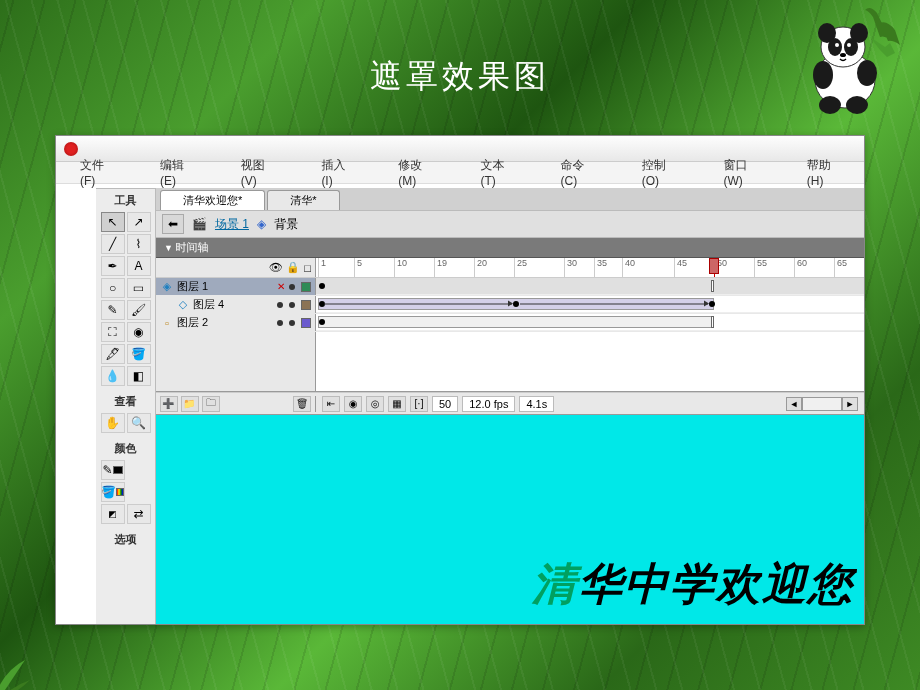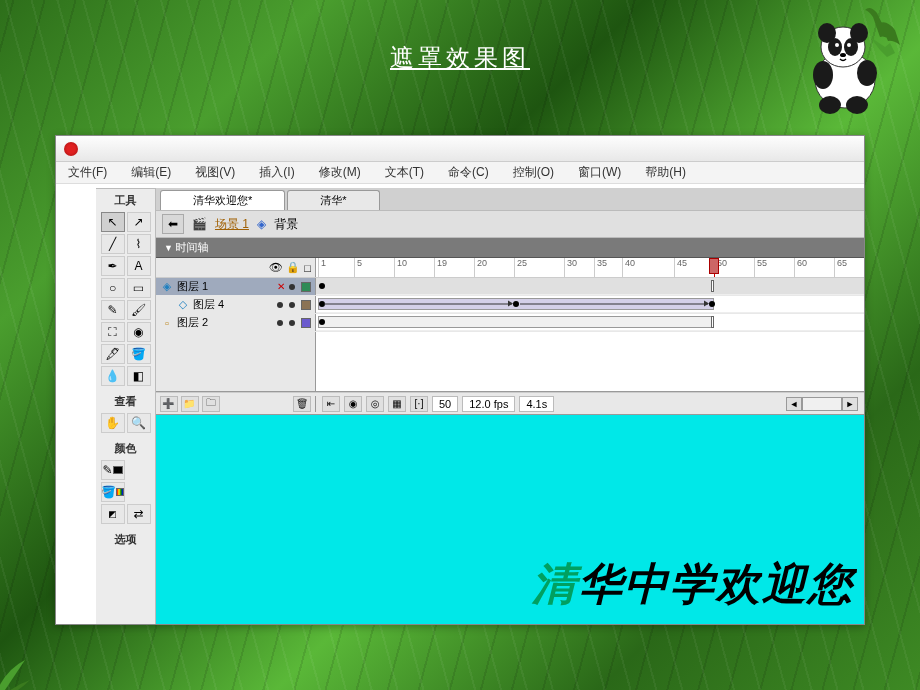--- a/index.html
+++ b/index.html
@@ -1,40 +1,40 @@
 <!DOCTYPE html>
 <html><head>
   <meta charset="utf-8">
   <style>
     * { margin: 0; padding: 0; box-sizing: border-box; font-family: "Microsoft YaHei", SimSun, sans-serif; }
     body { width: 920px; height: 690px; overflow: hidden; position: relative; }
     .bg { width: 100%; height: 100%; background: linear-gradient(135deg, #2d6e1a 0%, #4a9e2e 20%, #1e5510 40%, #5ab838 60%, #2a6818 80%, #3e8a24 100%); position: relative; }
     .bg::before { content: ''; position: absolute; inset: 0; background: repeating-linear-gradient(75deg, transparent 0px, transparent 8px, rgba(255,255,255,0.05) 8px, rgba(255,255,255,0.05) 10px, transparent 10px, transparent 25px), repeating-linear-gradient(105deg, transparent 0px, transparent 12px, rgba(0,0,0,0.1) 12px, rgba(0,0,0,0.1) 14px, transparent 14px, transparent 30px); }
-    .slide-title { position: absolute; top: 42px; left: 50%; transform: translateX(-50%); color: #fff; font-size: 24px; font-weight: 400; letter-spacing: 4px; text-decoration: underline; }
+    .slide-title { position: absolute; top: 55px; left: 50%; transform: translateX(-50%); color: #fff; font-size: 32px; font-weight: 400; letter-spacing: 4px; }
     .panda { position: absolute; top: 5px; right: 15px; width: 110px; height: 120px; }
     .corner-leaf { position: absolute; bottom: -10px; left: -10px; width: 60px; height: 60px; }
     .app-window { position: absolute; top: 135px; left: 55px; width: 810px; height: 490px; background: #fff; border: 1px solid #888; box-shadow: 0 2px 8px rgba(0,0,0,0.3); }
     .titlebar { height: 26px; background: linear-gradient(#fdfdfd, #e8e8e8); border-bottom: 1px solid #ccc; display: flex; align-items: center; padding: 0 8px; font-size: 12px; color: #333; }
     .titlebar .app-icon { width: 14px; height: 14px; background: radial-gradient(circle, #e02020 40%, #a01010 100%); border-radius: 50%; margin-right: 6px; }
     .menubar { height: 22px; background: #f4f4f4; border-bottom: 1px solid #ddd; display: flex; align-items: center; font-size: 12px; color: #333; }
-    .menubar span { padding: 0 12px; cursor: default; }
+    .menubar span { padding: 0 24px; cursor: default; }
     .content-area { display: flex; height: calc(100% - 48px); margin-left: 36px; }
     .toolbox { width: 60px; background: #ececec; border-right: 1px solid #bbb; border-top: 1px solid #bbb; margin-top: 4px; margin-left: 4px; display: flex; flex-direction: column; align-items: center; padding: 2px 0; }
     .toolbox-title { font-size: 11px; color: #333; padding: 2px 0; font-weight: bold; }
     .tool-grid { display: grid; grid-template-columns: 24px 24px; gap: 2px; padding: 2px; }
     .tool-btn { width: 24px; height: 20px; background: #e8e8e8; border: 1px solid #ccc; display: flex; align-items: center; justify-content: center; font-size: 12px; cursor: default; }
     .tool-btn.active { background: #d0d0d0; border-color: #888; }
     .section-label { font-size: 11px; color: #333; margin-top: 4px; padding: 2px 0; font-weight: bold; }
     .main-panel { flex: 1; display: flex; flex-direction: column; background: #f0f0f0; margin-top: 4px; }
     .tabs { height: 22px; background: #d0d0d0; display: flex; align-items: flex-end; padding-left: 4px; }
-    .tab { padding: 2px 32px; font-size: 11px; background: #e8e8e8; border: 1px solid #999; border-bottom: none; margin-right: 2px; border-radius: 3px 3px 0 0; }
+    .tab { padding: 2px 22px; font-size: 11px; background: #e8e8e8; border: 1px solid #999; border-bottom: none; margin-right: 2px; border-radius: 3px 3px 0 0; }
     .tab.active { background: #fff; }
     .scene-bar { height: 28px; background: #e0e0e0; border-top: 1px solid #bbb; border-bottom: 1px solid #bbb; display: flex; align-items: center; padding: 0 6px; gap: 8px; font-size: 12px; }
     .scene-bar .back-btn { width: 22px; height: 20px; background: #d8d8d8; border: 1px solid #aaa; display: flex; align-items: center; justify-content: center; }
-    .scene-link { color: #a16207; text-decoration: underline; }
+    .scene-link { color: #0369a1; text-decoration: underline; }
     .timeline-header { height: 20px; background: #7a7a7a; color: #fff; font-size: 11px; display: flex; align-items: center; padding-left: 8px; border-bottom: 1px solid #555; }
     .timeline-header span::before { content: '▼ '; font-size: 9px; }
     .timeline-area { background: #fff; border-bottom: 1px solid #999; }
     .timeline-ruler-row { display: flex; height: 20px; border-bottom: 1px solid #ccc; }
     .layer-controls-header { width: 160px; background: #e8e8e8; border-right: 1px solid #999; display: flex; align-items: center; justify-content: flex-end; padding-right: 4px; gap: 4px; }
     .layer-controls-header span { font-size: 11px; }
     .ruler { flex: 1; background: #fff; position: relative; font-size: 9px; overflow: hidden; }
     .ruler-tick { position: absolute; top: 0; height: 100%; border-left: 1px solid #ccc; padding-left: 2px; color: #666; }
     .layer-row { display: flex; height: 18px; border-bottom: 1px solid #e8e8e8; }
     .layer-label { width: 160px; background: #e8e8e8; border-right: 1px solid #999; display: flex; align-items: center; font-size: 11px; padding-left: 4px; gap: 3px; }

